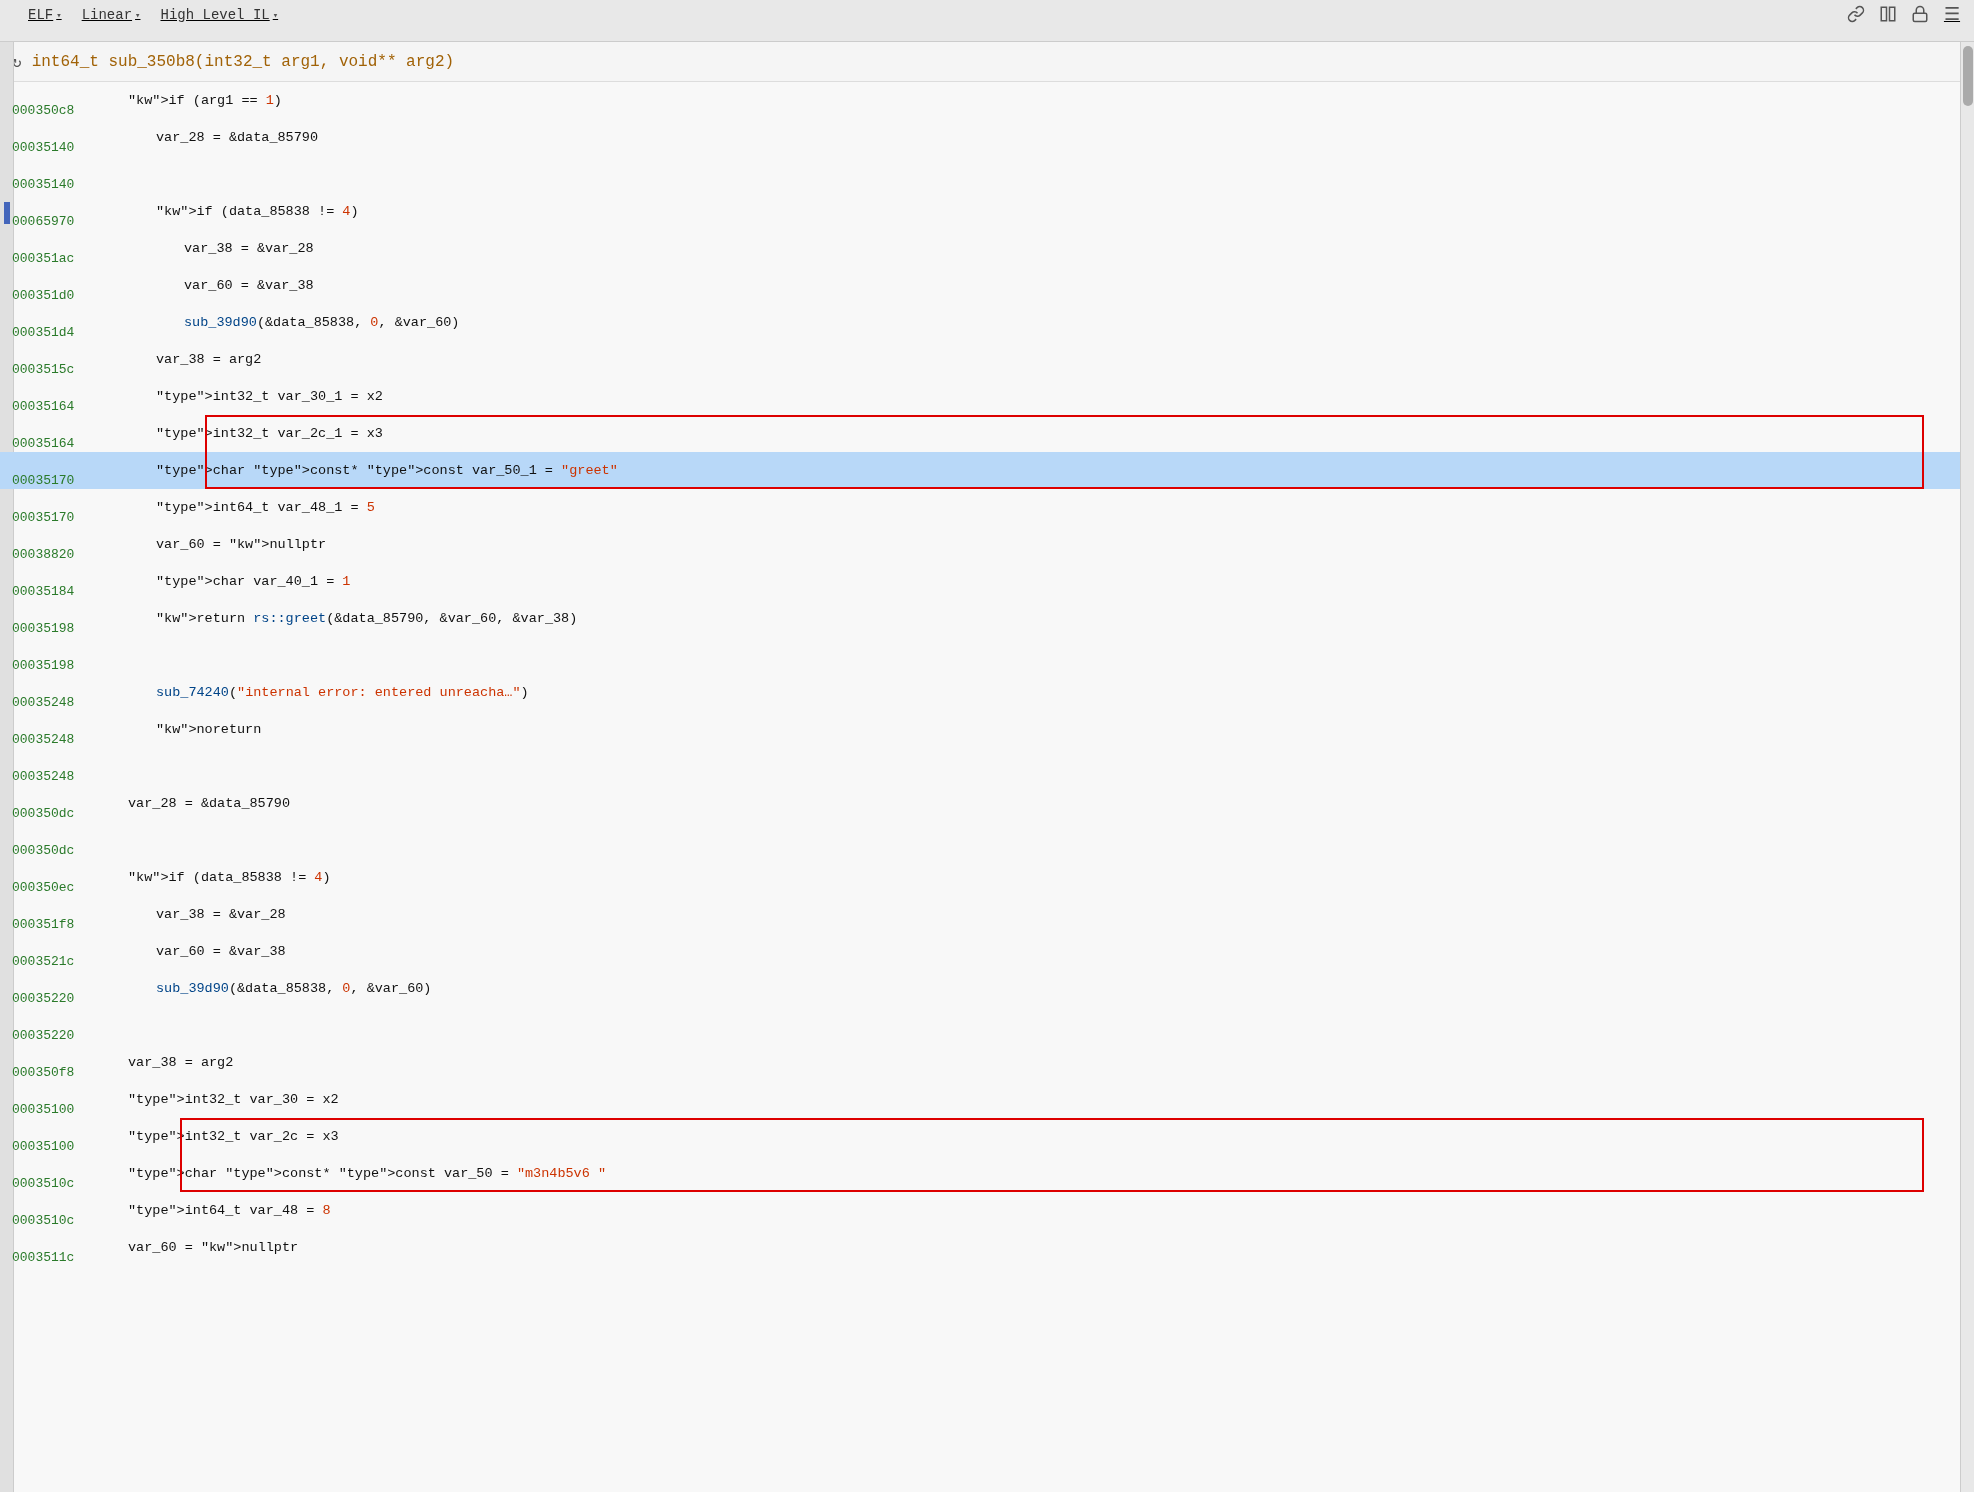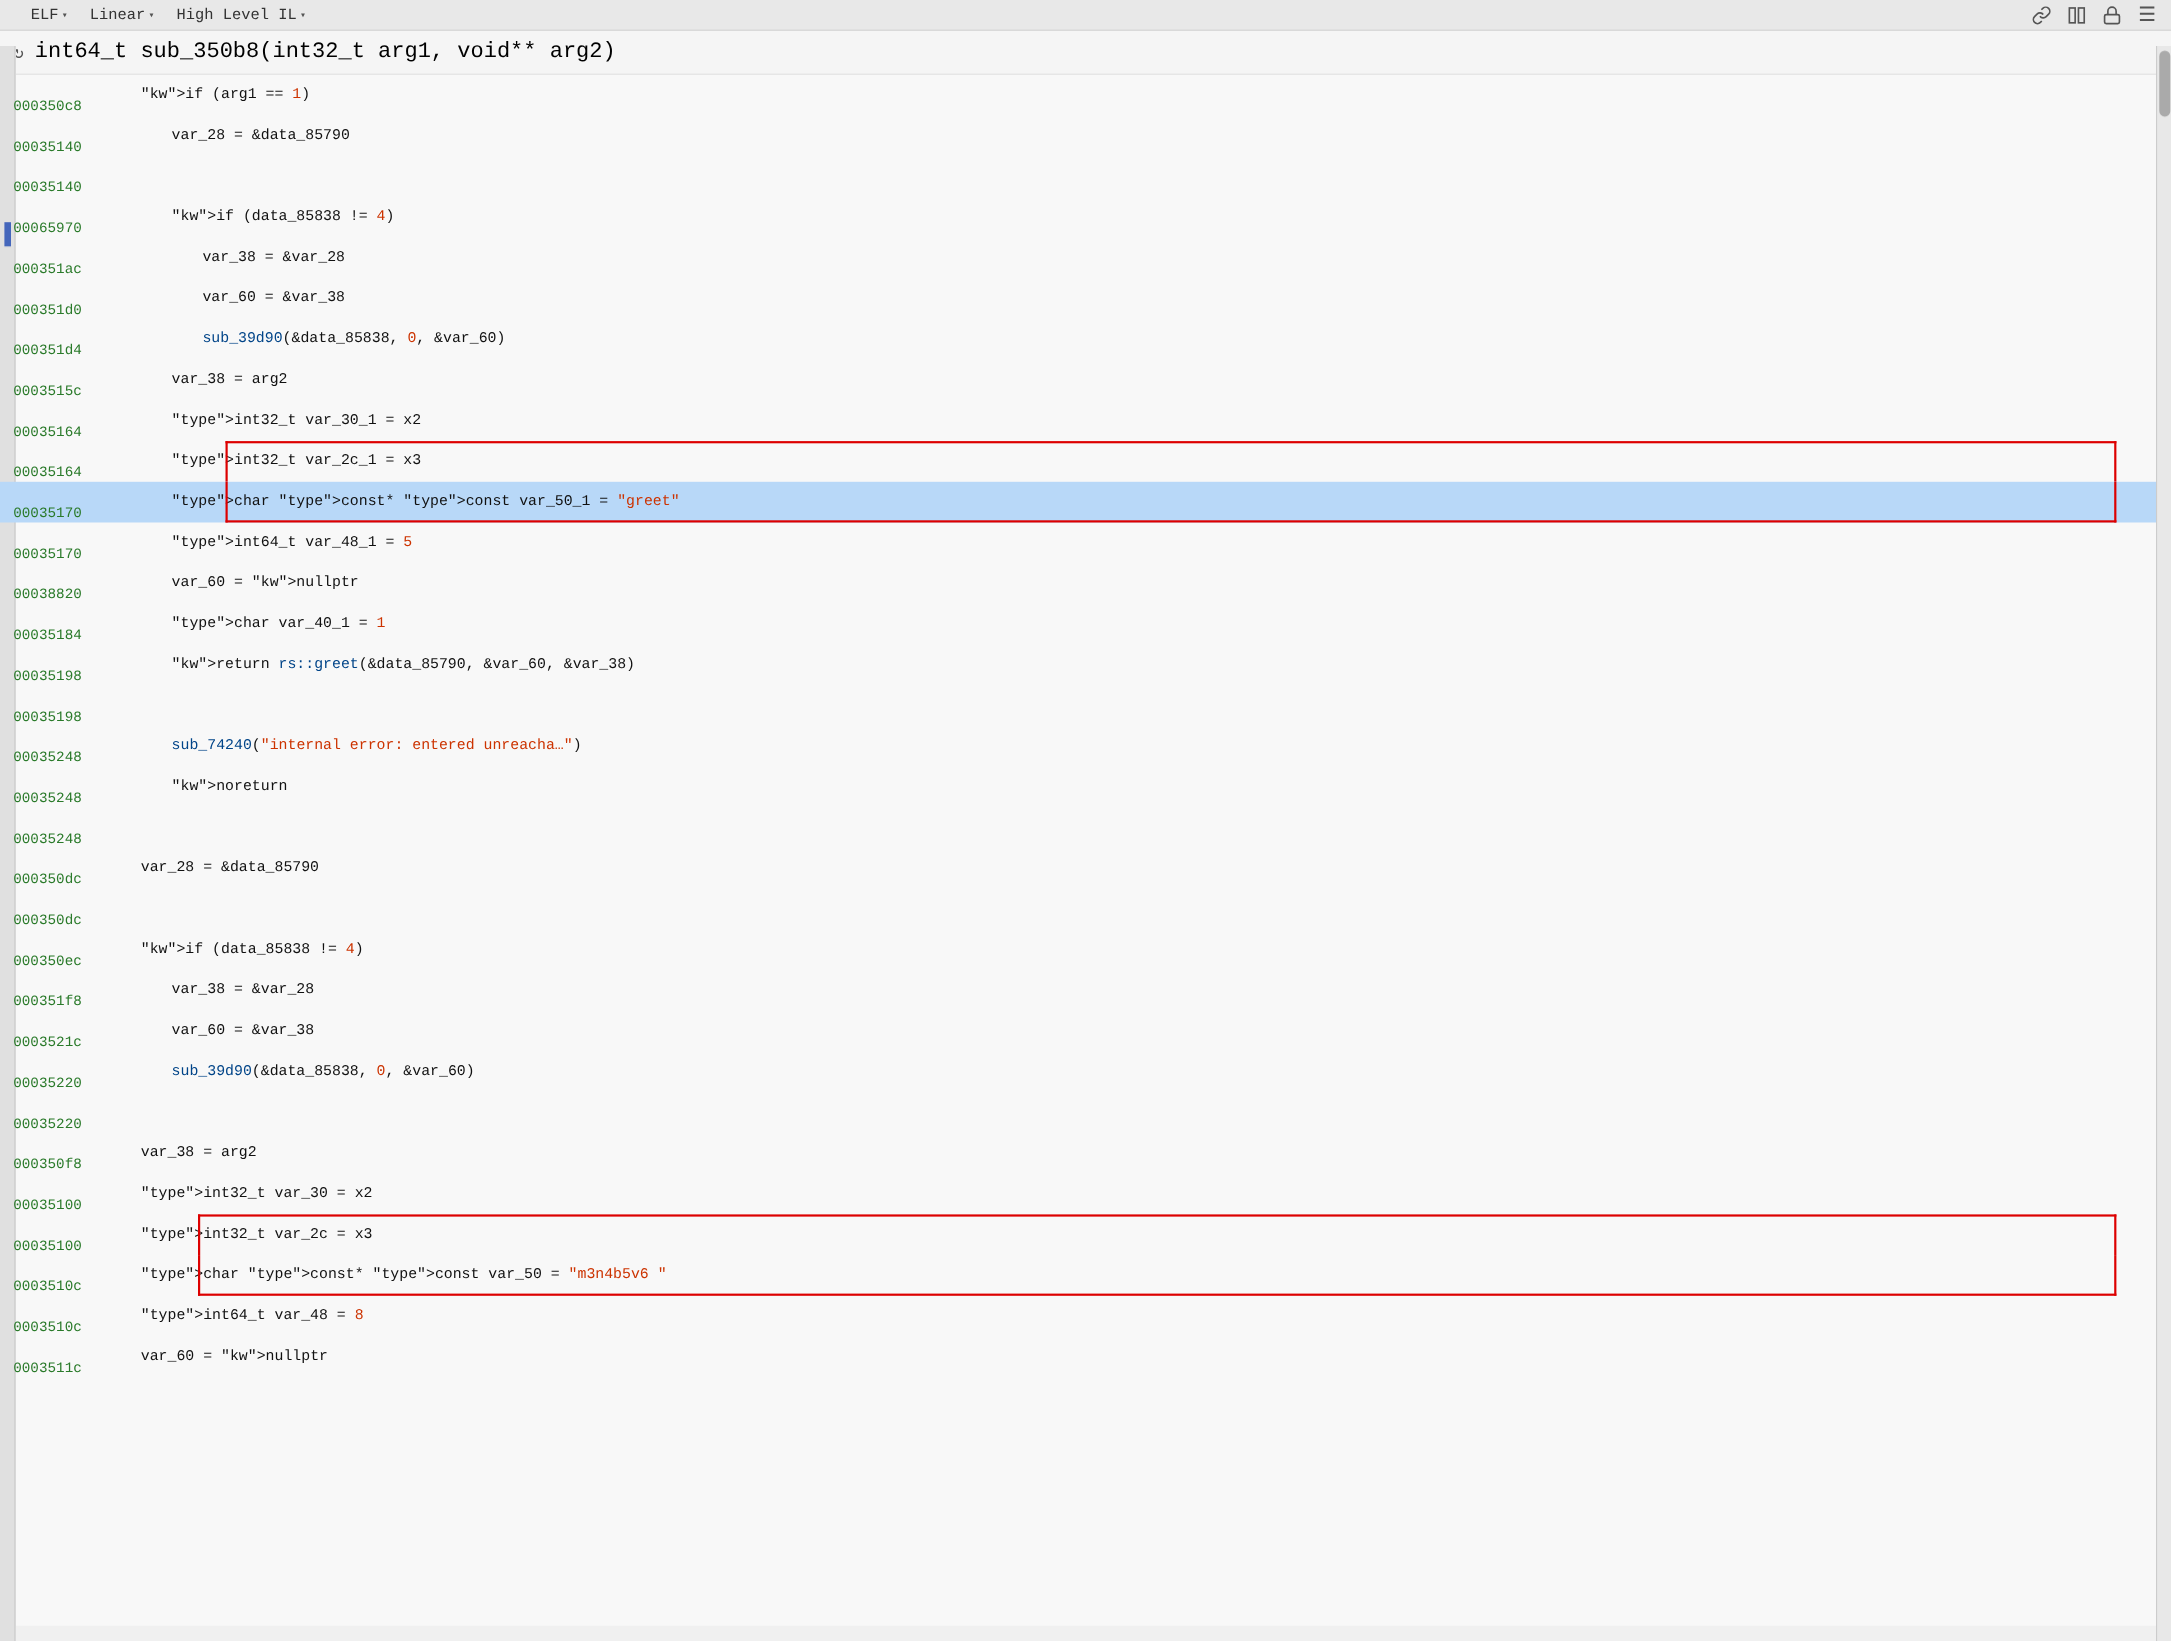--- a/index.html
+++ b/index.html
@@ -7,26 +7,27 @@
       font-family: 'Courier New', Courier, monospace;
       background: #f0f0f0;
       font-size: 14px;
       overflow: hidden;
       width: 1974px;
       height: 1492px;
     }
 
     .toolbar {
       display: flex;
-      align-items: center;
+      align-items: flex-start;
       background: #e8e8e8;
       border-bottom: 1px solid #ccc;
       padding: 4px 12px;
-      height: 28px;
+      height: 42px;
       gap: 8px;
+      text-decoration: underline;
     }
 
     .toolbar-left {
       display: flex;
       align-items: center;
       gap: 4px;
       flex: 1;
     }
 
     .dropdown-btn {
@@ -74,22 +75,22 @@
       gap: 10px;
     }
 
     .refresh-icon {
       color: #555;
       cursor: pointer;
       font-size: 16px;
     }
 
     .function-sig {
-      font-size: 20px;
-      color: #000000;
+      font-size: 16px;
+      color: #a16207;
       font-family: 'Courier New', Courier, monospace;
     }
 
     .code-area {
       display: flex;
       flex-direction: column;
       background: #f8f8f8;
       overflow-y: auto;
       height: calc(1492px - 42px - 40px);
     }

